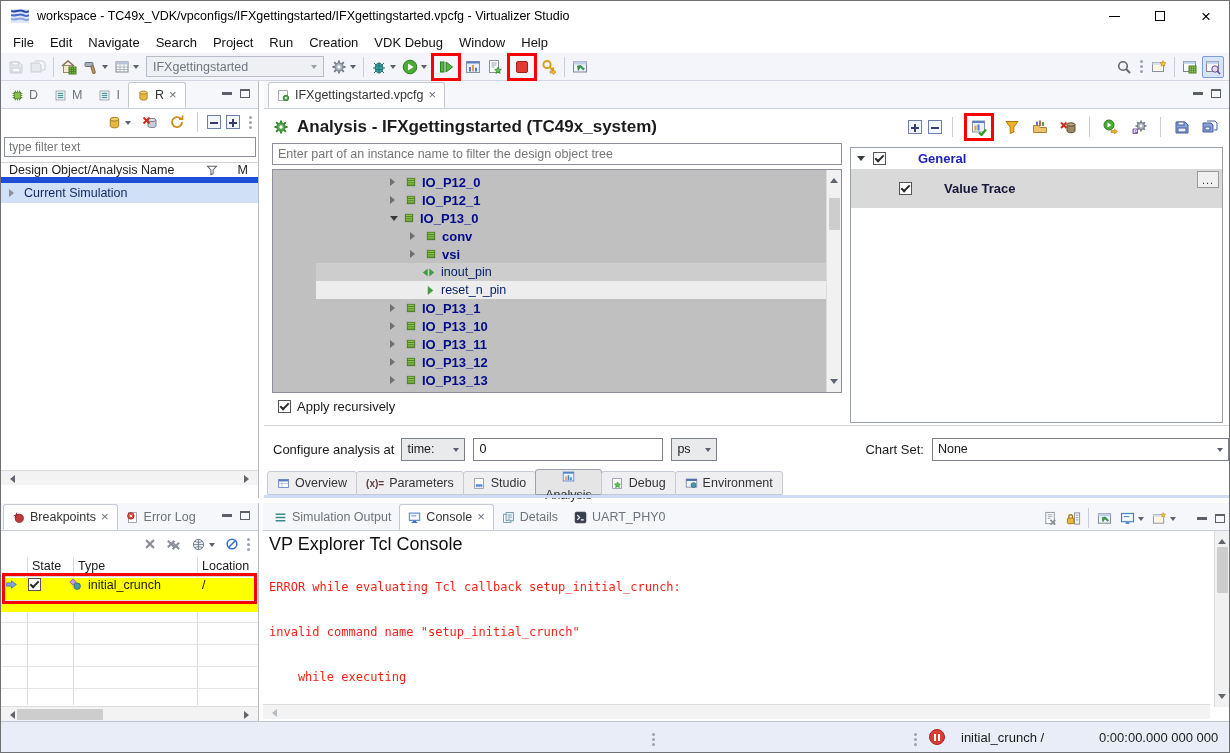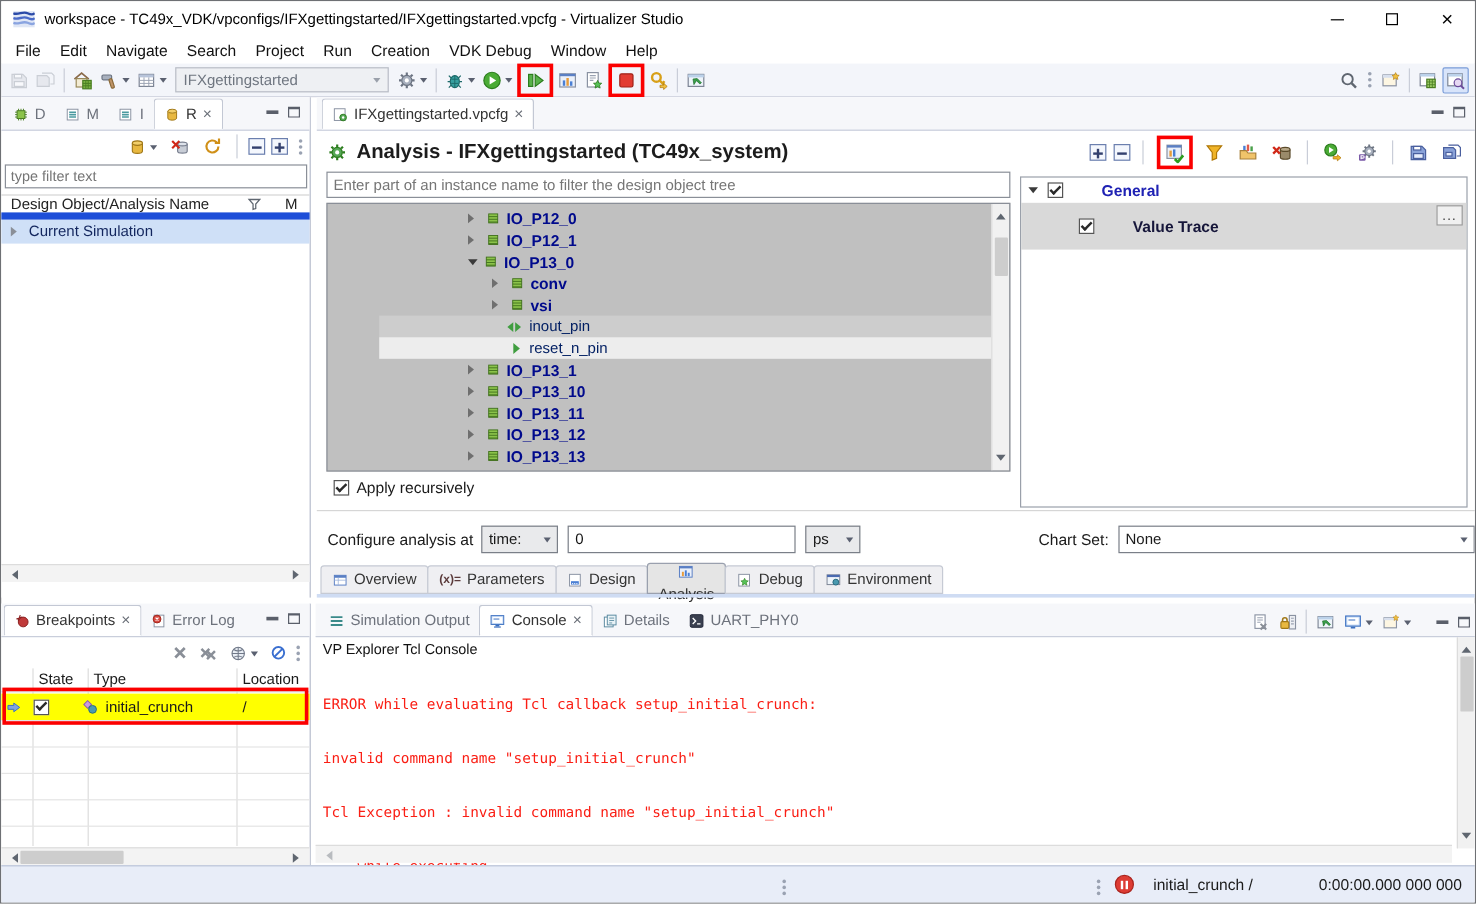--- a/index.html
+++ b/index.html
@@ -99,28 +99,28 @@
   .btabs-strip { position:absolute; left:0; top:414px; width:967px; height:3px; background:#cfdcf3; }
   .param-ic { font-size:10px; font-weight:bold; color:#5a3a3a; }
 
   
   .bpanel { left:0; top:502px; width:258px; height:218px; background:#fff; border-right:1px solid #b6bccc; }
   .bp-tools { height:26px; display:flex; align-items:center; justify-content:flex-end; padding-right:8px; gap:7px; }
   .bp-grid { position:relative; height:148px; font-size:12.5px; }
   .gline-v { position:absolute; top:0; width:1px; background:#dcdcdc; }
   .gline-h { position:absolute; left:0; width:100%; height:1px; background:#e4e4e4; }
   .bp-header { position:absolute; left:0; top:0; width:100%; height:20px; border-bottom:1px solid #d8d8d8; }
-  .bp-yellow { position:absolute; left:0; top:21px; width:100%; height:22px; background:#ffff00; display:flex; align-items:center; }
+  .bp-yellow { position:absolute; left:0; top:21px; width:100%; height:34px; background:#ffff00; display:flex; }
   .bp-redbox { position:absolute; left:1px; top:16px; width:255px; height:31px; border:3px solid #fb0000; pointer-events:none; }
 
   
   .cpanel { left:262px; top:502px; width:968px; height:218px; background:#fff; }
   .c-tabrow { height:28px; background:#f6f7fa; border-bottom:1px solid #c9cedb; display:flex; align-items:flex-end; padding-left:3px; position:relative; }
   .c-tools { position:absolute; right:6px; top:5px; display:flex; align-items:center; gap:7px; }
-  .c-header { padding:3px 0 0 6px; font-size:12px; color:#111; }
+  .c-header { padding:3px 0 0 6px; font-size:18px; color:#111; }
   .c-lines { position:absolute; left:6px; top:47px; font-family:"DejaVu Sans Mono",monospace; font-size:12px; line-height:15px; color:#fa1e14; white-space:pre; }
   .c-vscroll { position:absolute; right:2px; top:28px; width:15px; height:176px; background:#f1f1f1; border-left:1px solid #dcdcdc; }
   .c-hscroll { position:absolute; left:0; bottom:2px; width:947px; height:15px; background:#f3f3f3; border-top:1px solid #dcdcdc; }
 
   
   .statusbar { left:0; top:720px; width:100%; height:32px; background:#e8edf8; border-top:1px solid #bac4d8; }
   .dots3 { display:inline-block; width:3px; }
   .dots3 i { display:block; width:3px; height:3px; background:#9aa2b2; border-radius:50%; margin:2px 0; }
   .pauseic { width:16px; height:16px; border-radius:50%; background:#dd3c34; border:1px solid #ab241e; display:flex; align-items:center; justify-content:center; gap:2px; }
   .pauseic i { display:block; width:2px; height:7px; background:#fff; }
@@ -752,21 +752,21 @@
           <span>Parameters</span>
         </span>
       <span class="btab">
           <span class="i13">
             <svg width="13" height="13" viewBox="0 0 16 16">
               <rect x="2" y="2" width="11" height="12" fill="#fff" stroke="#8a92a2"></rect>
               <rect x="3.5" y="9" width="8" height="3.5" fill="#4a7fd4"></rect>
               <path d="M4.5 11.5h6" stroke="#fff" stroke-width="1" stroke-dasharray="1.2 1"></path>
             </svg>
           </span>
-          <span>Design</span>
+          <span>Studio</span>
         </span>
       <span class="btab active">
           <span class="i13">
             <svg width="13" height="13" viewBox="0 0 16 16">
               <rect x="1.5" y="2.5" width="13" height="11" fill="#eaf0fa" stroke="#5a7fc4"></rect>
               <rect x="1.5" y="2.5" width="13" height="2" fill="#5a7fc4"></rect>
               <rect x="4" y="8" width="2" height="4.5" fill="#e89c3a"></rect>
               <rect x="7" y="6.5" width="2" height="6" fill="#4a7fd4"></rect>
               <rect x="10" y="9" width="2" height="3.5" fill="#4a7fd4"></rect>
             </svg>
@@ -985,21 +985,20 @@
         <span class="minmax" style="margin-left:14px">
             <span class="mm-min"></span>
             <span class="mm-max"></span>
           </span>
       </div>
     </div>
     <div class="c-header">VP Explorer Tcl Console</div>
     <div class="c-lines">
       <div>ERROR while evaluating Tcl callback setup_initial_crunch:</div>
       <div>invalid command name "setup_initial_crunch"</div>
-      <div>Tcl Exception : invalid command name "setup_initial_crunch"</div>
       <div>    while executing</div>
       
       
       
       
       
       
       
     </div>
     <div class="c-vscroll">

